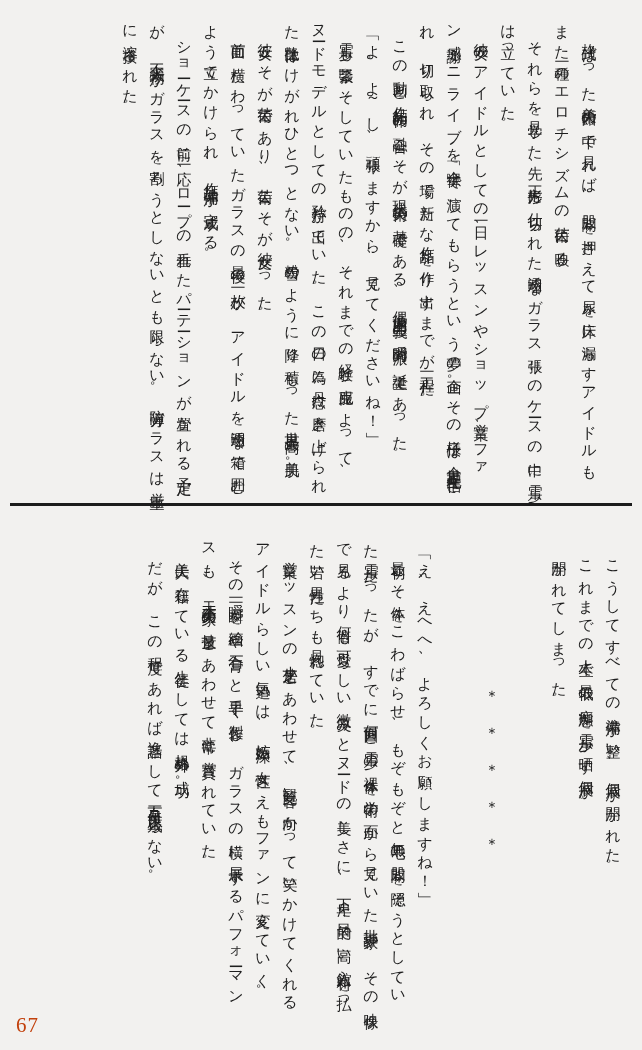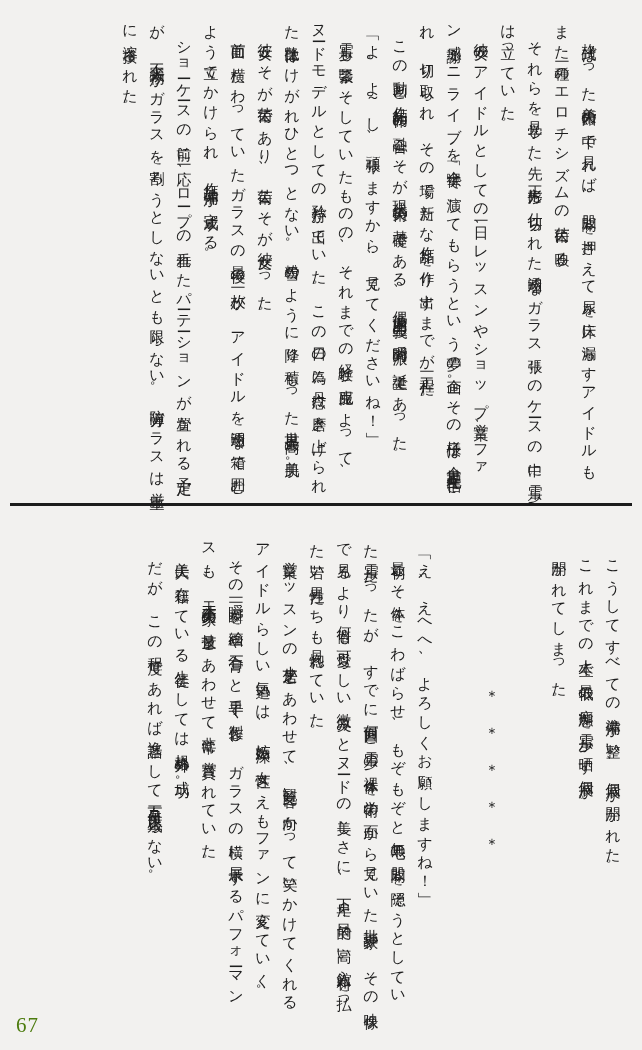--- a/index.html
+++ b/index.html
@@ -57,21 +57,21 @@
     top: 503px;
     height: 3px;
     background: #1c1c1c;
   }
   .page-number {
     position: absolute;
     left: 16px;
     bottom: 12px;
     font-size: 21px;
     letter-spacing: 1px;
-    color: #4d7c0f;
+    color: #c2410c;
     font-family: "Liberation Serif", "DejaVu Serif", serif;
   }
 </style>
 </head>
 <body>
 
 <div class="page">
 
   <section class="text-block upper">
     <p class="para">格式ばった美術館の中で見れば、股間を押さえて尿を床に漏らすアイドルもまた一種のエロチシズムの芸術に映る。</p>

